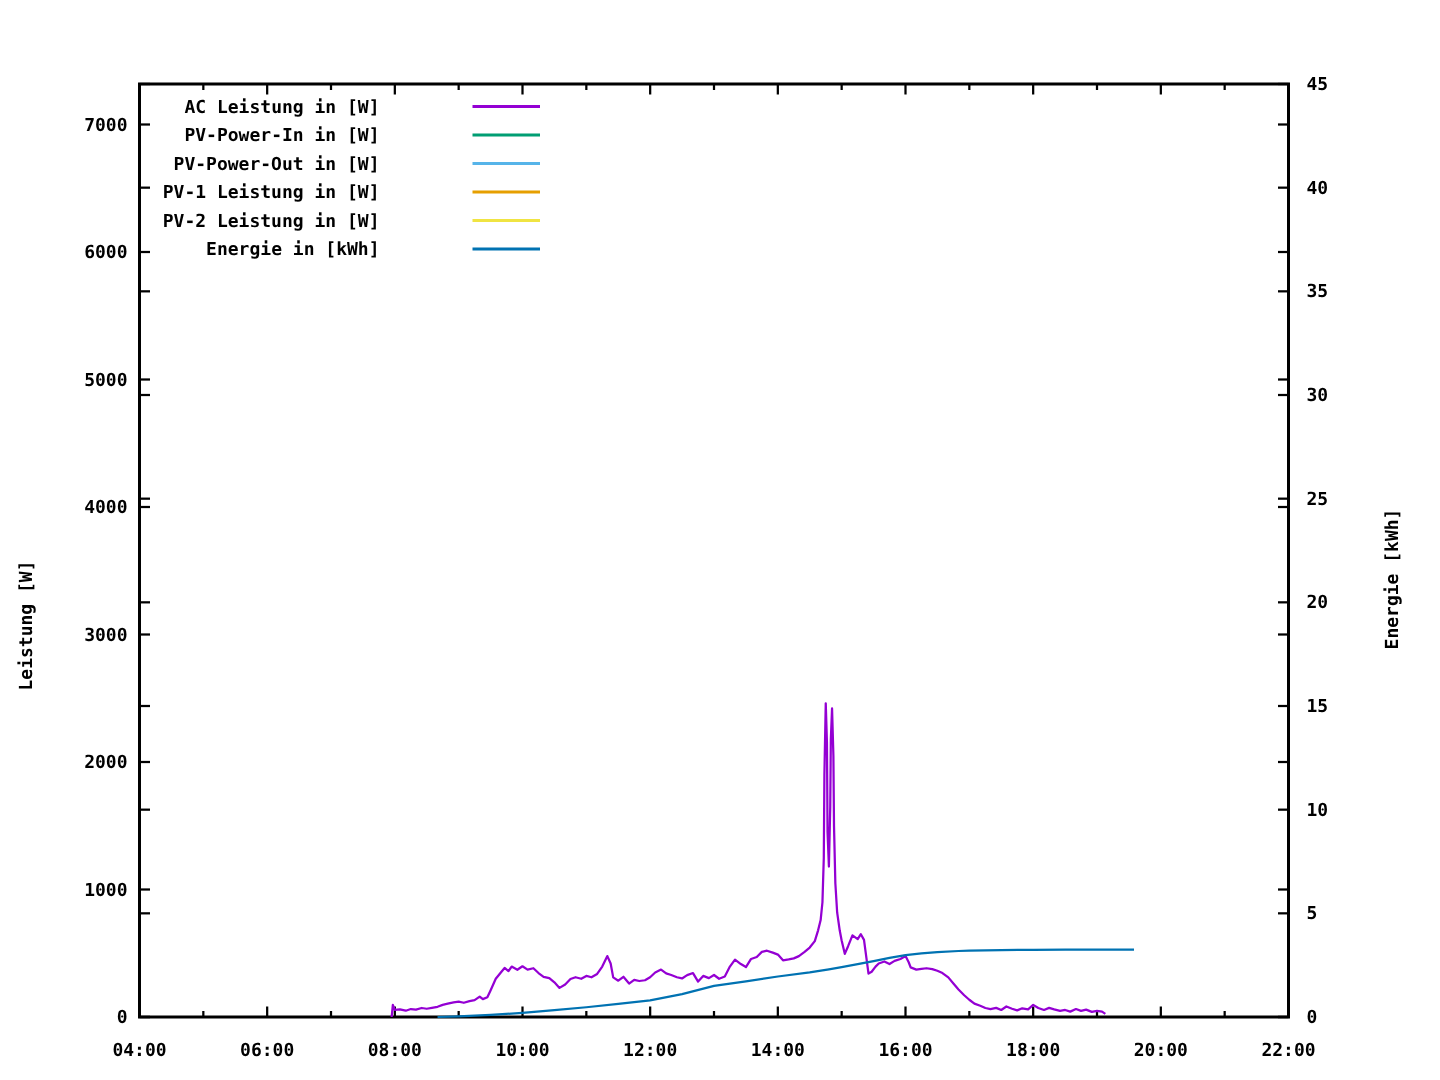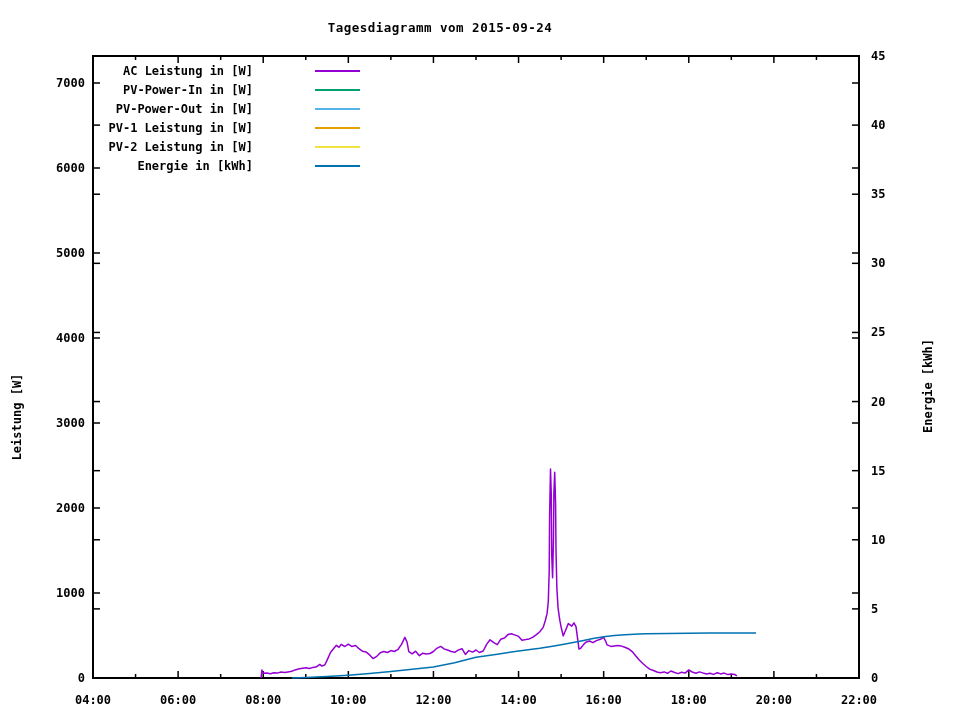--- a/index.html
+++ b/index.html
@@ -11,21 +11,20 @@
          font:bold 12px "DejaVu Sans Mono", monospace;color:#000;
          transform:rotate(-90deg);}
   .ylabel.left{left:-93px;top:410px;}
   .ylabel.right{left:818px;top:379px;}
   svg text{font:bold 12px "DejaVu Sans Mono", monospace;fill:#000;}
 </style>
 </head>
 <body>
 
 <div class="stage">
-  <div class="chart-title">Tagesdiagramm vom 2015-09-24</div>
   <div class="ylabel left">Leistung [W]</div>
   <div class="ylabel right">Energie [kWh]</div>
   <svg id="plot" width="960" height="720">
       <rect x="93" y="56" width="766" height="622" fill="none" stroke="#000" stroke-width="2"></rect>
       <line x1="93" y1="678" x2="93" y2="671" stroke="#000" stroke-width="1.5"></line>
       <line x1="93" y1="56" x2="93" y2="63" stroke="#000" stroke-width="1.5"></line>
       <text x="93" y="704" text-anchor="middle">04:00</text>
       <line x1="178.11111111111111" y1="678" x2="178.11111111111111" y2="671" stroke="#000" stroke-width="1.5"></line>
       <line x1="178.11111111111111" y1="56" x2="178.11111111111111" y2="63" stroke="#000" stroke-width="1.5"></line>
       <text x="178.11111111111111" y="704" text-anchor="middle">06:00</text>

